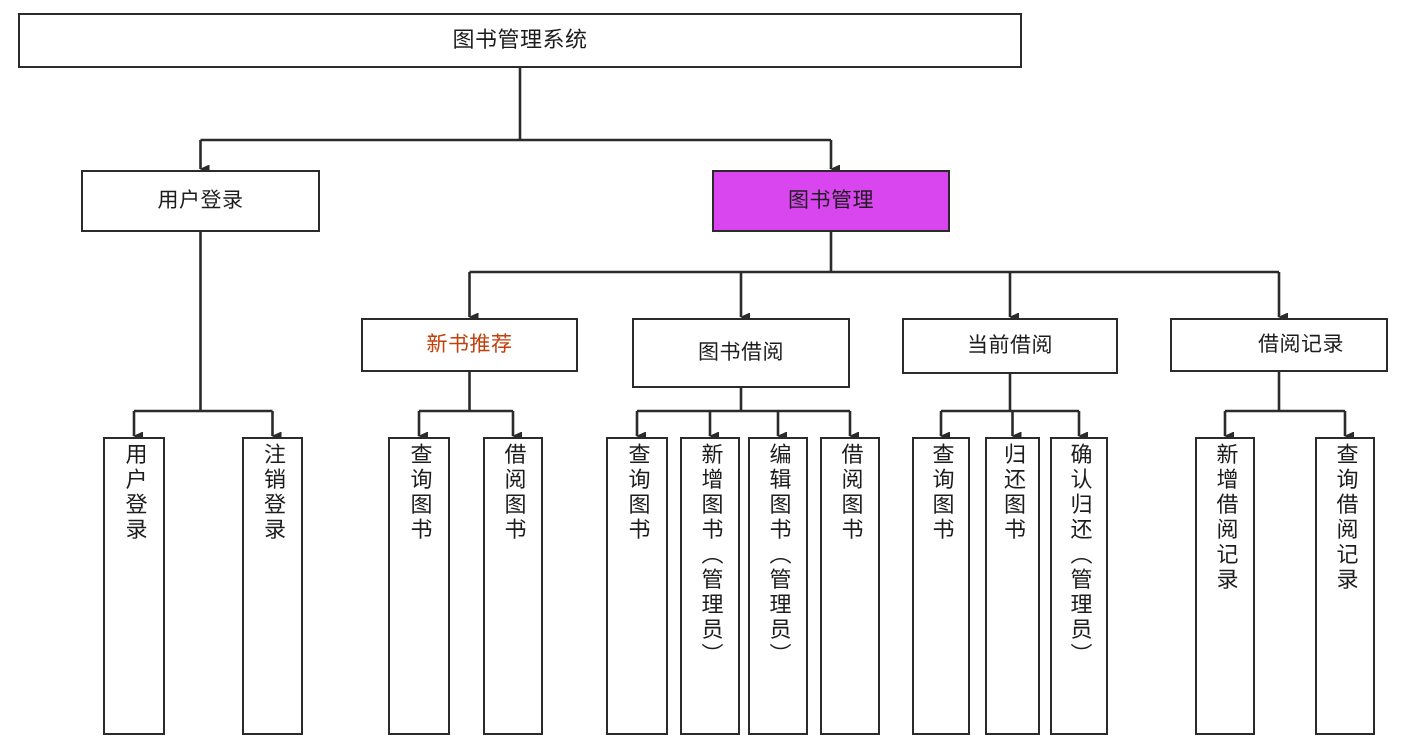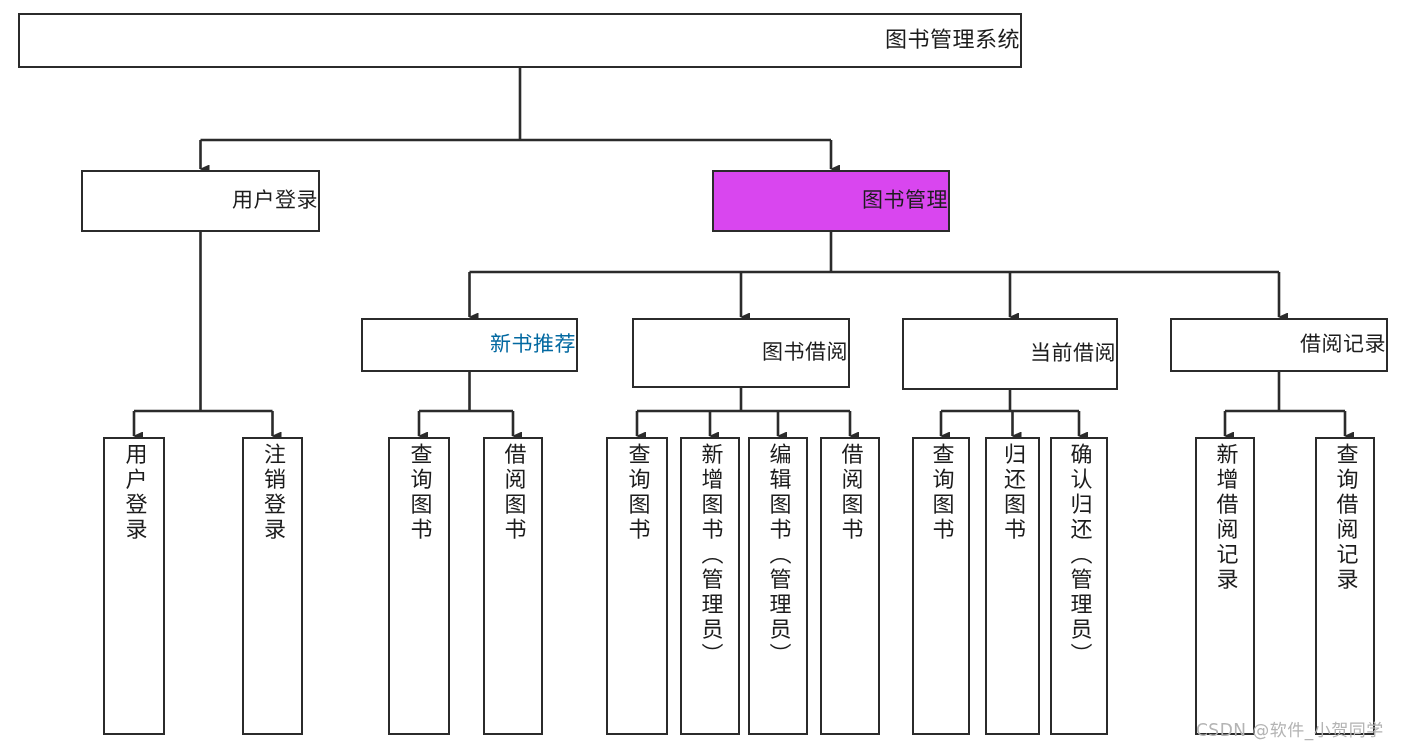--- a/index.html
+++ b/index.html
@@ -26,21 +26,21 @@
     height: 747px;
     pointer-events: none;
   }
   .node {
     position: absolute;
     box-sizing: border-box;
     background: #ffffff;
     border: 2px solid #2b2b2b;
     display: flex;
     align-items: center;
-    justify-content: flex-end;
+    justify-content: center;
     color: #1c1c1c;
   }
   .node-label {
     display: block;
     text-align: center;
     line-height: 1.22;
     white-space: pre-line;
   }
   .node.horizontal .node-label {
     writing-mode: horizontal-tb;
@@ -123,26 +123,26 @@
       <div class="node horizontal root" style="left: 18px; top: 13px; width: 1004px; height: 55px; border-color: rgb(43, 43, 43); background: rgb(255, 255, 255);">
         <span class="node-label" style="color: rgb(28, 28, 28);">图书管理系统</span>
       </div>
       <div class="node horizontal" style="left: 81px; top: 170px; width: 239px; height: 62px; border-color: rgb(43, 43, 43); background: rgb(255, 255, 255);">
         <span class="node-label" style="color: rgb(28, 28, 28);">用户登录</span>
       </div>
       <div class="node horizontal" style="left: 712px; top: 170px; width: 238px; height: 62px; border-color: rgb(43, 43, 43); background: #d946ef;">
         <span class="node-label" style="color: rgb(28, 28, 28);">图书管理</span>
       </div>
       <div class="node horizontal" style="left: 361px; top: 318px; width: 217px; height: 54px; border-color: rgb(43, 43, 43); background: rgb(255, 255, 255);">
-        <span class="node-label" style="color: #0369a1;">新书推荐</span>
+        <span class="node-label" style="color: #c2410c;">新书推荐</span>
       </div>
       <div class="node horizontal" style="left: 632px; top: 318px; width: 218px; height: 70px; border-color: rgb(43, 43, 43); background: rgb(255, 255, 255);">
         <span class="node-label" style="color: rgb(28, 28, 28);">图书借阅</span>
       </div>
-      <div class="node horizontal" style="left: 902px; top: 318px; width: 216px; height: 72px; border-color: rgb(43, 43, 43); background: rgb(255, 255, 255);">
+      <div class="node horizontal" style="left: 902px; top: 318px; width: 216px; height: 56px; border-color: rgb(43, 43, 43); background: rgb(255, 255, 255);">
         <span class="node-label" style="color: rgb(28, 28, 28);">当前借阅</span>
       </div>
       <div class="node horizontal" style="left: 1170px; top: 318px; width: 218px; height: 54px; border-color: rgb(43, 43, 43); background: rgb(255, 255, 255);">
         <span class="node-label" style="color: rgb(28, 28, 28); margin-left: 44px;">借阅记录</span>
       </div>
       <div class="node vertical" style="left: 103px; top: 437px; width: 62px; height: 298px; border-color: rgb(43, 43, 43); background: rgb(255, 255, 255);">
         <span class="node-label" style="color: rgb(28, 28, 28);">用户登录</span>
       </div>
       <div class="node vertical" style="left: 242px; top: 437px; width: 61px; height: 298px; border-color: rgb(43, 43, 43); background: rgb(255, 255, 255);">
         <span class="node-label" style="color: rgb(28, 28, 28);">注销登录</span>
@@ -175,15 +175,14 @@
         <span class="node-label" style="color: rgb(28, 28, 28);">确认归还（管理员）</span>
       </div>
       <div class="node vertical" style="left: 1195px; top: 437px; width: 60px; height: 298px; border-color: rgb(43, 43, 43); background: rgb(255, 255, 255);">
         <span class="node-label" style="color: rgb(28, 28, 28);">新增借阅记录</span>
       </div>
       <div class="node vertical" style="left: 1315px; top: 437px; width: 60px; height: 298px; border-color: rgb(43, 43, 43); background: rgb(255, 255, 255);">
         <span class="node-label" style="color: rgb(28, 28, 28);">查询借阅记录</span>
       </div>
     </div>
 
-  <div class="watermark" style="left: 1196px; top: 716px; color: rgb(180, 180, 180);">CSDN @软件_小贺同学</div>
 
 </div>
 
 </body></html>

